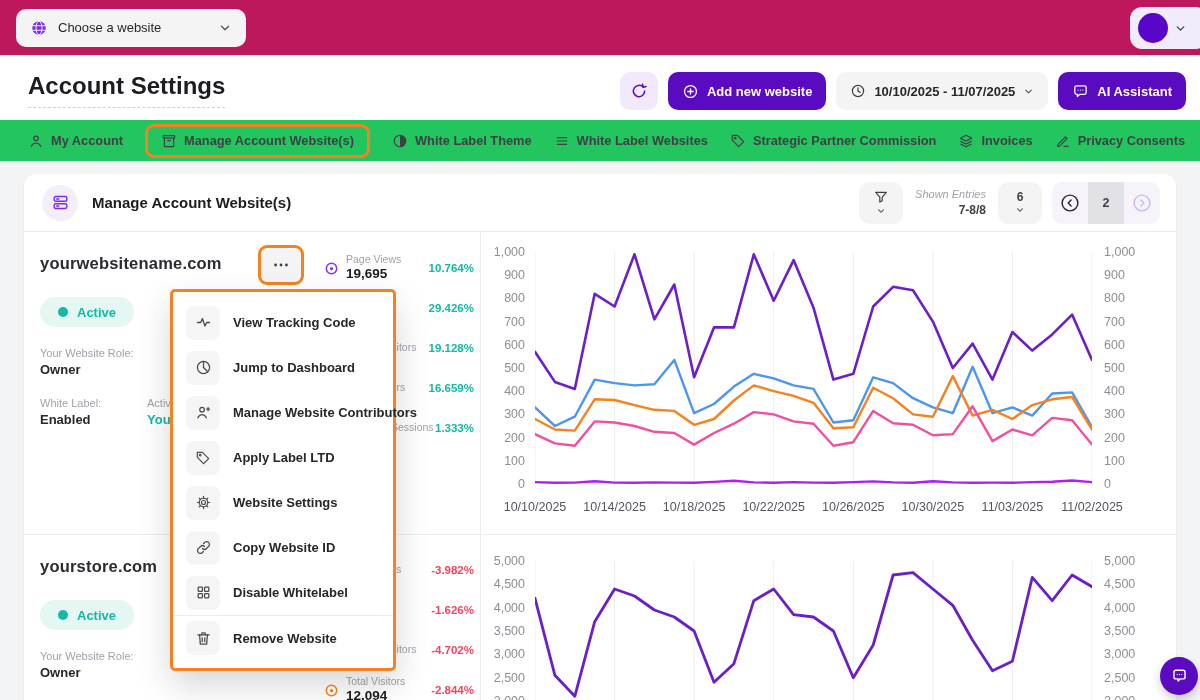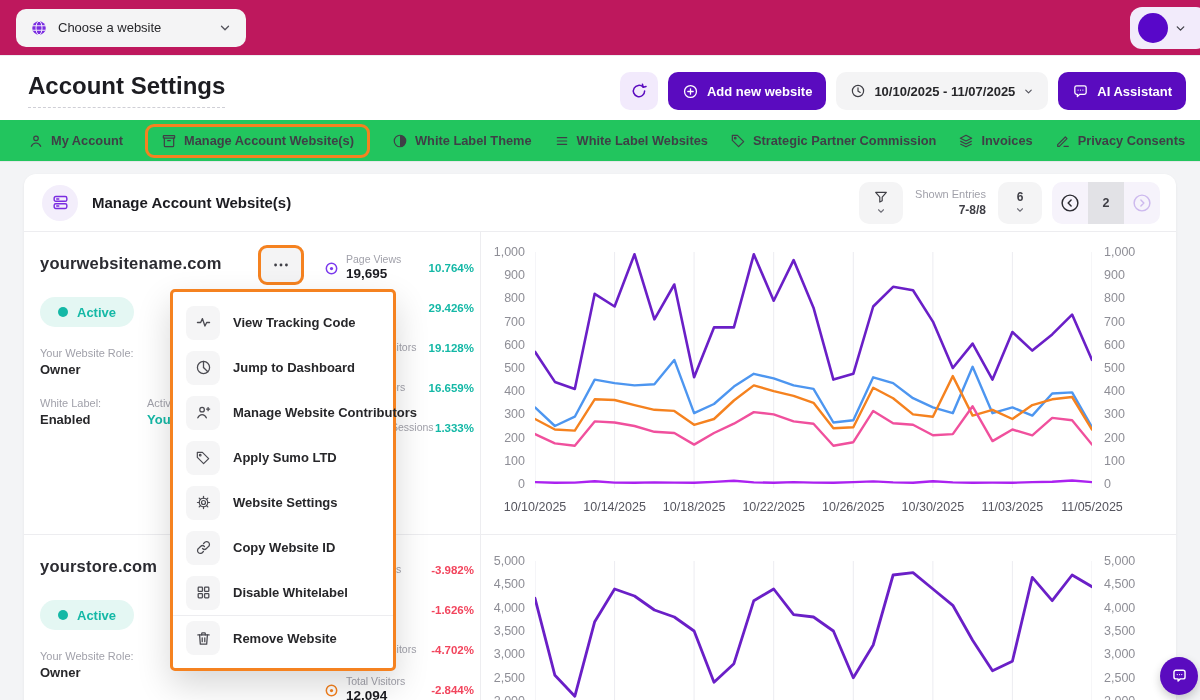--- a/index.html
+++ b/index.html
@@ -34,21 +34,21 @@
   
   .content { background:#f3f4f6; height:542px; padding:12px 24px 0; overflow:hidden; }
   .card { background:#fff; border-radius:12px; box-shadow:0 1px 3px rgba(0,0,0,.06); height:620px; overflow:hidden; }
   .card-header { height:58px; display:flex; align-items:center; justify-content:space-between; padding:0 16px 0 18px; border-bottom:1px solid #ededf0; }
   .ch-left { display:flex; align-items:center; gap:14px; }
   .ch-icon-wrap { width:36px; height:36px; border-radius:50%; background:#f3eefb; display:flex; align-items:center; justify-content:center; }
   .ch-title { font-size:15px; font-weight:700; color:#1c1c21; }
   .ch-right { display:flex; align-items:center; gap:10px; }
   .sq-btn { background:#f4f4f5; border:none; border-radius:10px; width:44px; height:42px; display:flex; flex-direction:column; align-items:center; justify-content:center; gap:1px; cursor:pointer; font-family:inherit; font-size:12px; color:#3f3f46; font-weight:600; }
   .entries { text-align:right; line-height:1.35; margin:0 2px; }
-  .entries .lab { font-size:11px; color:#a1a1aa; }
+  .entries .lab { font-size:11px; color:#a1a1aa;font-style:italic; }
   .entries .val { font-size:12px; color:#3f3f46; font-weight:700; }
   .pagination { display:flex; align-items:center; background:#f6f3fb; border-radius:10px; height:42px; overflow:hidden; }
   .pg-seg { width:36px; height:42px; display:flex; align-items:center; justify-content:center; border:none; background:transparent; cursor:pointer; font-family:inherit; }
   .pg-page { background:#e2e2e6; font-size:12.5px; font-weight:600; color:#3f3f46; cursor:default; }
 
   
   .site-row { display:flex; position:relative; }
   .site-row + .site-row { border-top:1px solid #ededf0; }
   .row-1 { height:302px; }
   .row-2 { height:240px; }
@@ -450,21 +450,21 @@
               </div>
           </div>
           <div class="x-col" style="margin-left:54px;width:557px;">
               <div class="x-tick" style="left: 0px;">10/10/2025</div>
               <div class="x-tick" style="left: 79.5714px;">10/14/2025</div>
               <div class="x-tick" style="left: 159.143px;">10/18/2025</div>
               <div class="x-tick" style="left: 238.714px;">10/22/2025</div>
               <div class="x-tick" style="left: 318.286px;">10/26/2025</div>
               <div class="x-tick" style="left: 397.857px;">10/30/2025</div>
               <div class="x-tick" style="left: 477.429px;">11/03/2025</div>
-              <div class="x-tick" style="left: 557px;">11/05/2025</div>
+              <div class="x-tick" style="left: 557px;">11/02/2025</div>
             </div>
         </div>
       </div>
     </div>
 
     <div class="site-row row-2">
       <div class="site-info">
         <div class="site-name">yourstore.com</div>
         <div class="badge">
           <span class="dot"></span>
@@ -617,21 +617,21 @@
       </span>
       <span class="mi-label">Manage Website Contributors</span>
     </div>
     <div class="menu-item">
       <span class="mi-icon icon">
         <svg width="16" height="16" viewBox="0 0 24 24" fill="none" stroke="currentColor" stroke-width="1.8" stroke-linejoin="round">
           <path d="M3.5 3.5h7.6l9.4 9.4-7.6 7.6-9.4-9.4V3.5z"></path>
           <circle cx="7.8" cy="7.8" r="1.2"></circle>
         </svg>
       </span>
-      <span class="mi-label">Apply Sumo LTD</span>
+      <span class="mi-label">Apply Label LTD</span>
     </div>
     <div class="menu-item">
       <span class="mi-icon icon">
         <svg width="17" height="17" viewBox="0 0 24 24" fill="none" stroke="currentColor" stroke-width="1.7" stroke-linecap="round">
           <circle cx="12" cy="12" r="2.8"></circle>
           <circle cx="12" cy="12" r="6"></circle>
           <line x1="18" y1="12" x2="20.6" y2="12"></line>
           <line x1="16.24" y1="16.24" x2="18.08" y2="18.08"></line>
           <line x1="12" y1="18" x2="12" y2="20.6"></line>
           <line x1="7.76" y1="16.24" x2="5.92" y2="18.08"></line>

